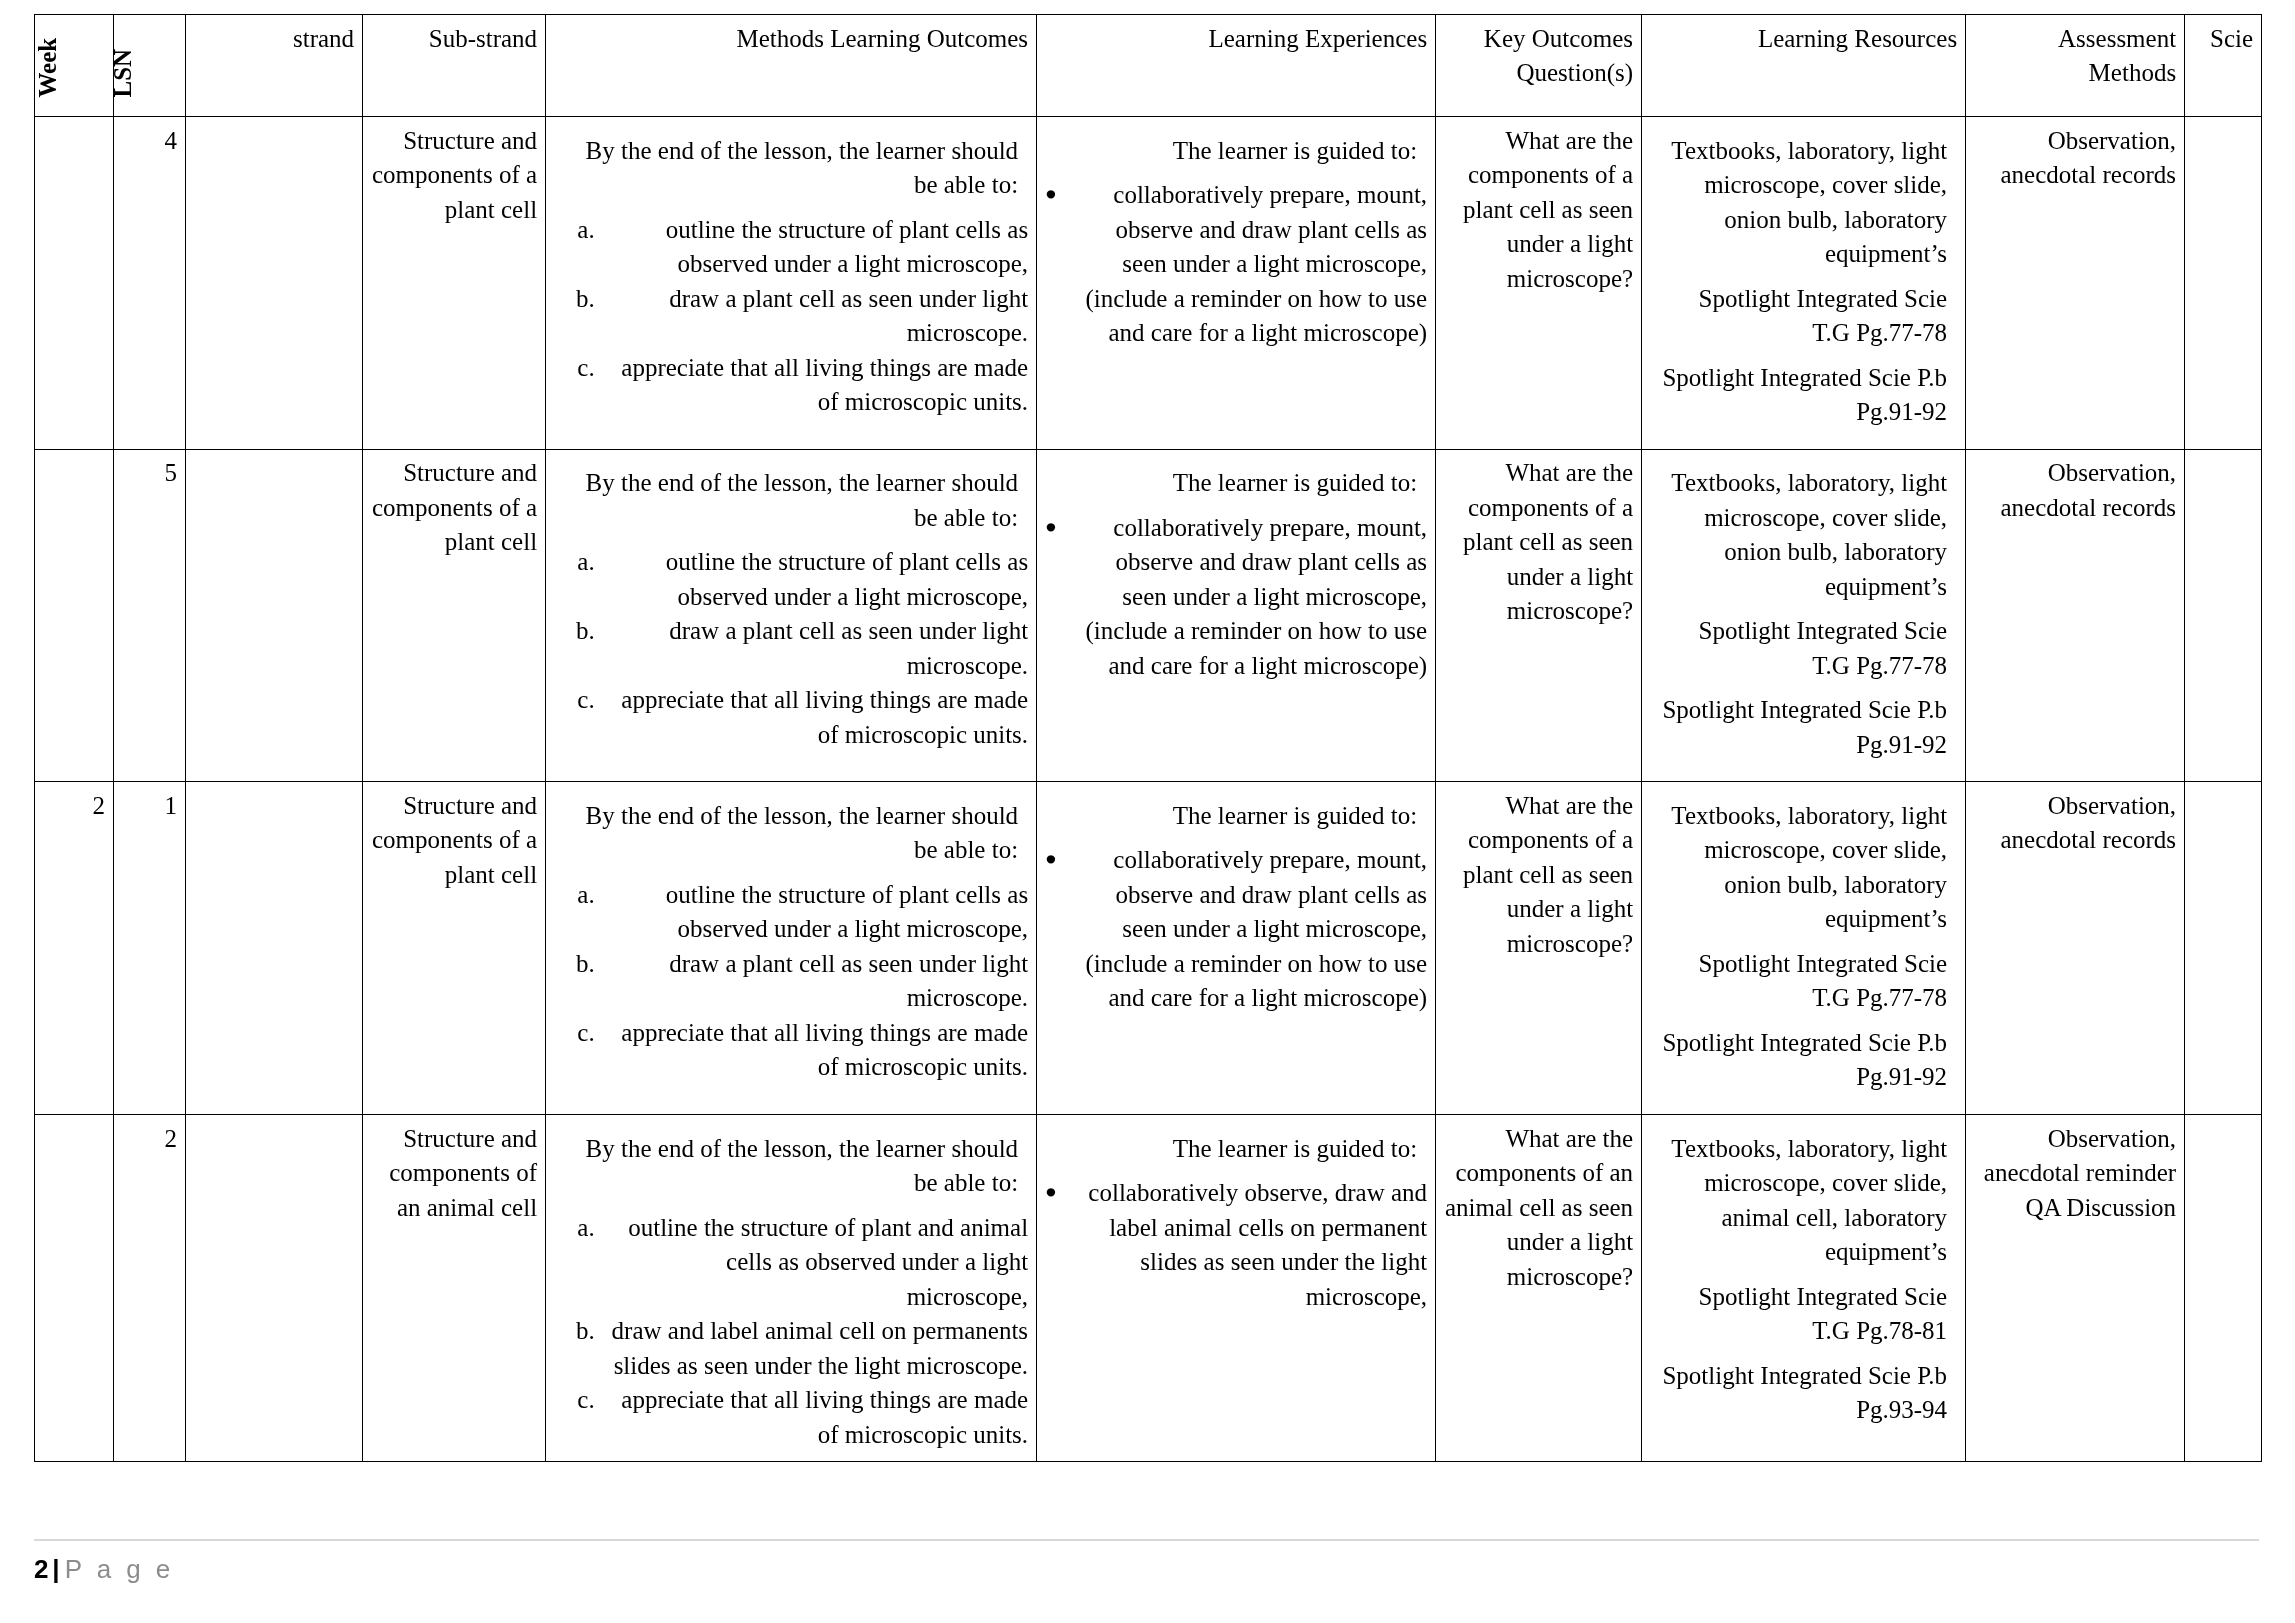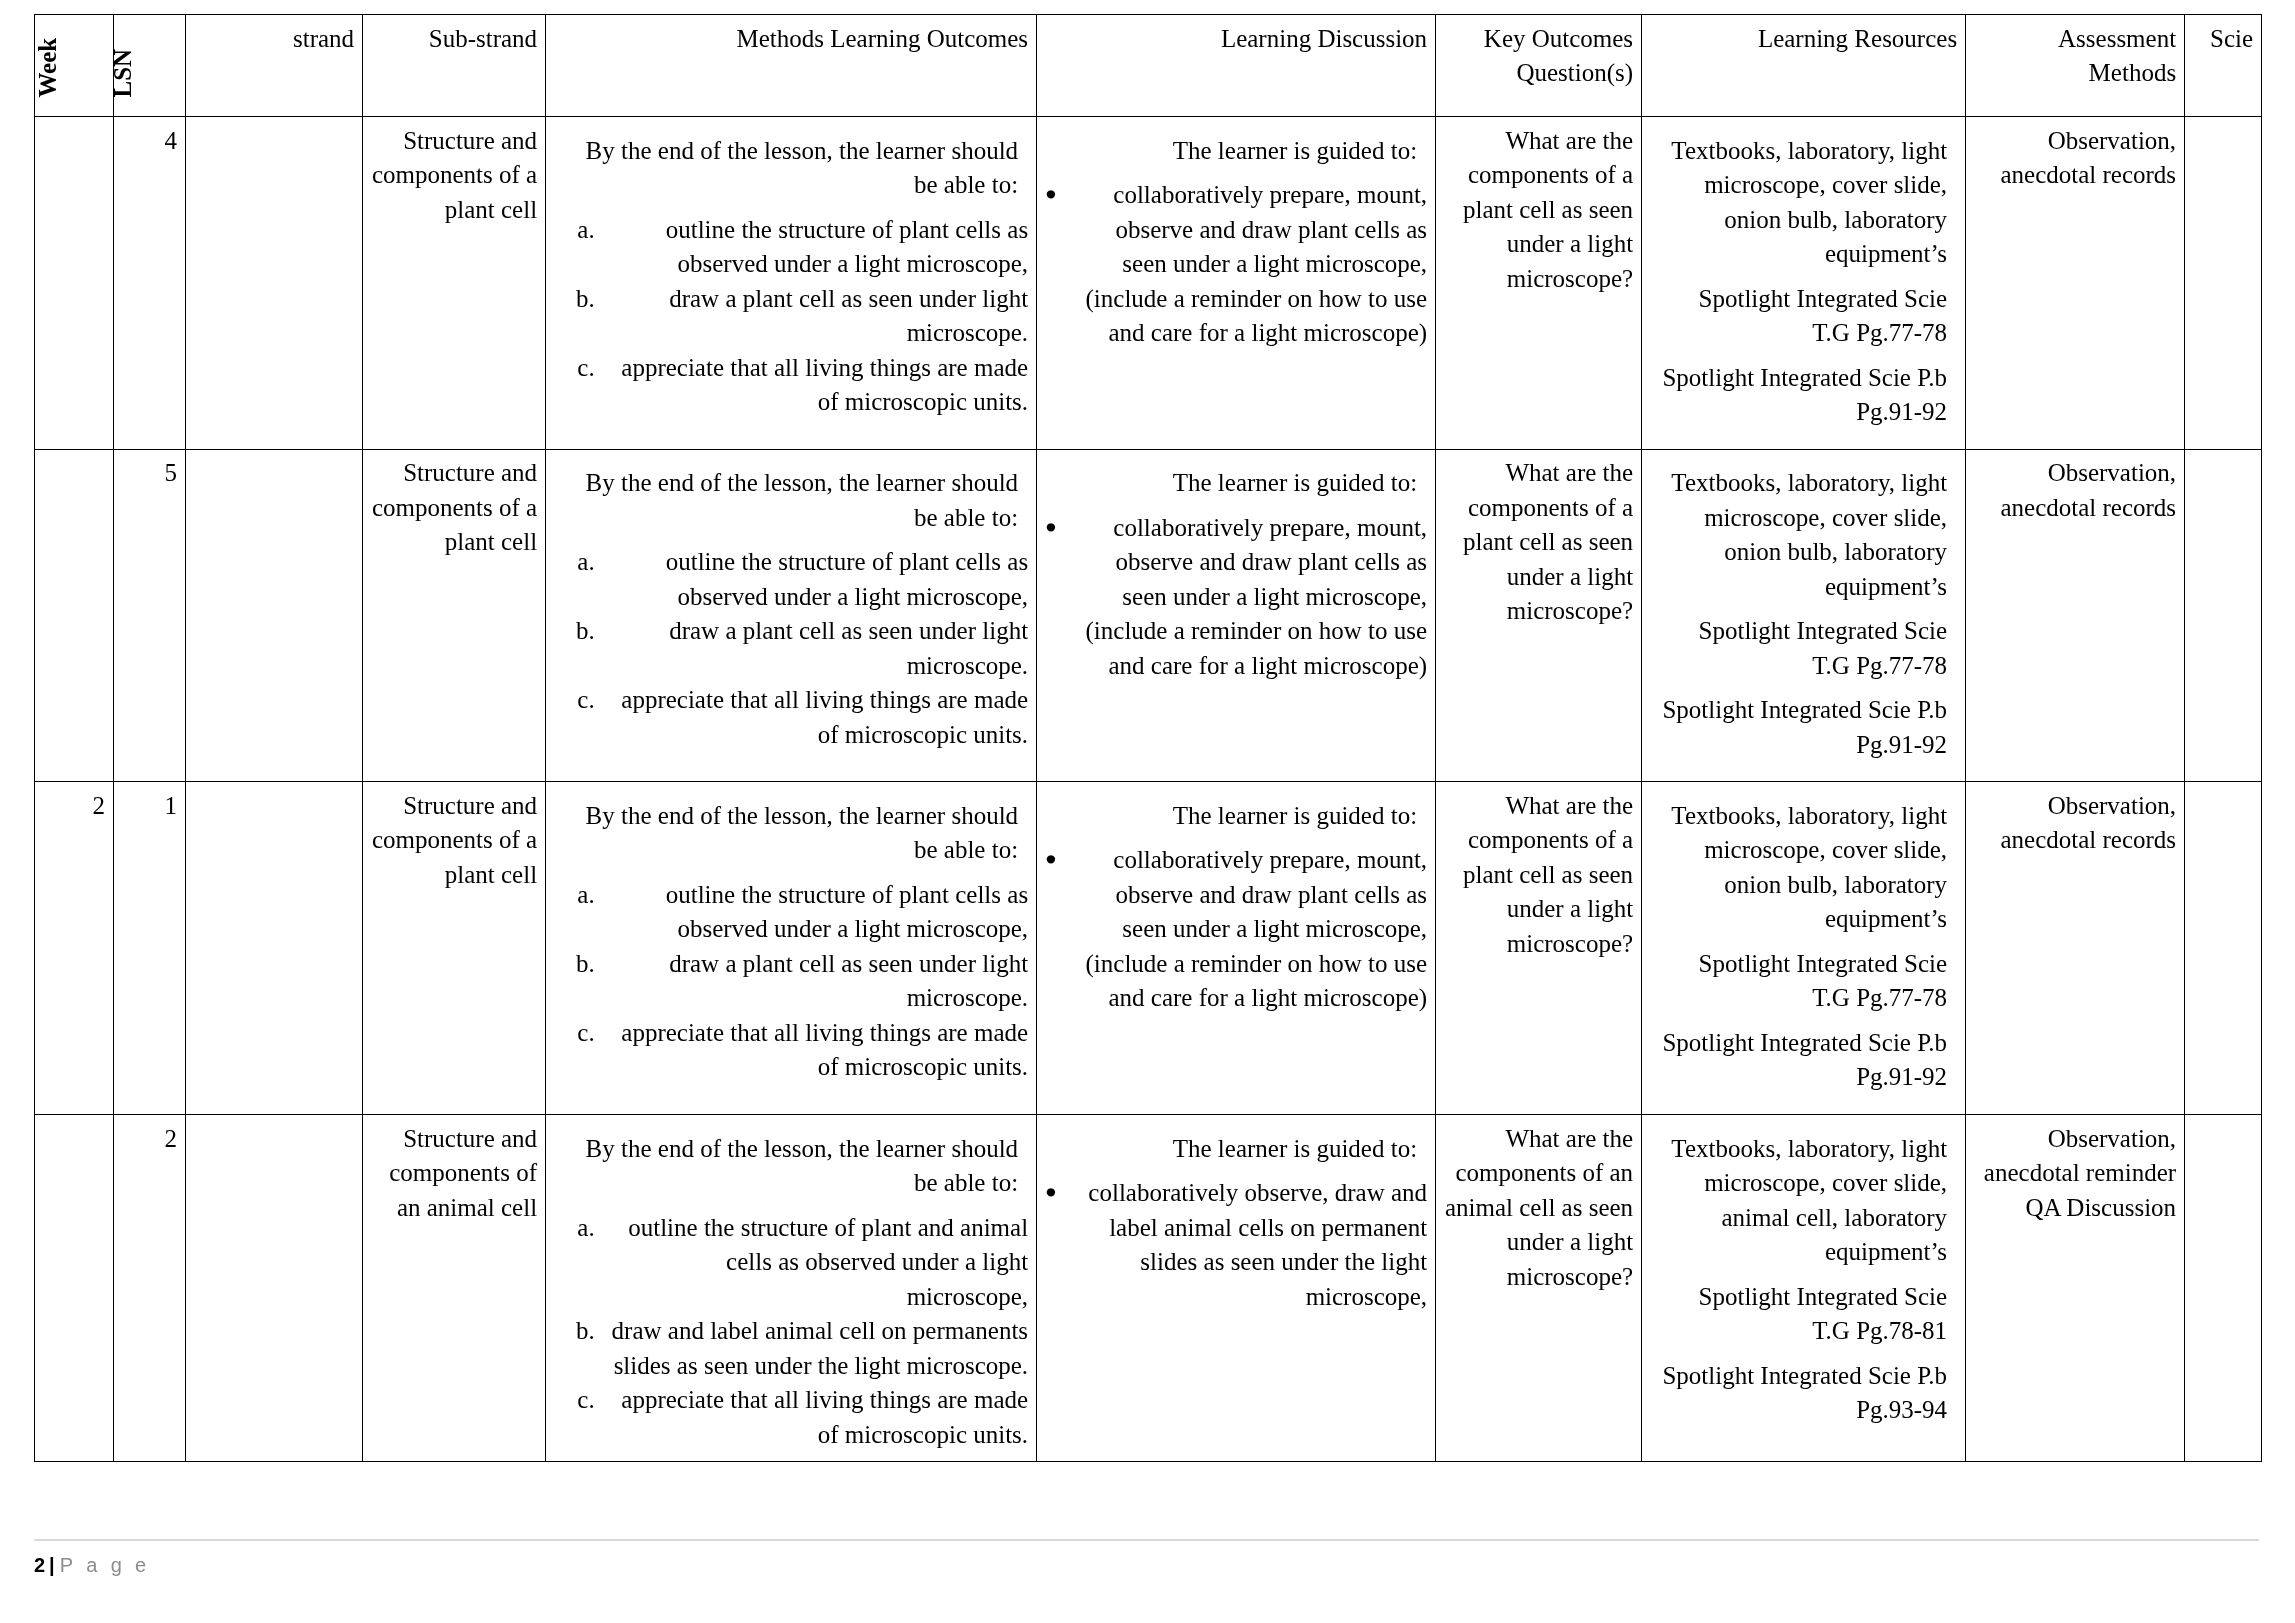--- a/index.html
+++ b/index.html
@@ -136,21 +136,21 @@
     top: 1539px;
     width: 2225px;
   }
   .footer-rule {
     border-top: 2px solid #d9d9d9;
     width: 100%;
   }
   .footer-text {
     margin-top: 13px;
     font-family: "Liberation Sans", "DejaVu Sans", sans-serif;
-    font-size: 20px;
+    font-size: 26px;
   }
   .footer-num {
     font-weight: bold;
     color: #000000;
   }
   .footer-sep {
     font-weight: bold;
     color: #000000;
     margin: 0 5.2px 0 3.9px;
   }
@@ -193,21 +193,21 @@
         <th>
           <span class="hdr-text">strand</span>
         </th>
         <th>
           <span class="hdr-text">Sub-strand</span>
         </th>
         <th>
           <span class="hdr-text">Methods Learning Outcomes</span>
         </th>
         <th>
-          <span class="hdr-text">Learning Discussion</span>
+          <span class="hdr-text">Learning Experiences</span>
         </th>
         <th>
           <span class="hdr-text">Key Outcomes</span>
           <span class="hdr-text">Question(s)</span>
         </th>
         <th>
           <span class="hdr-text">Learning Resources</span>
         </th>
         <th>
           <span class="hdr-text">Assessment</span>

